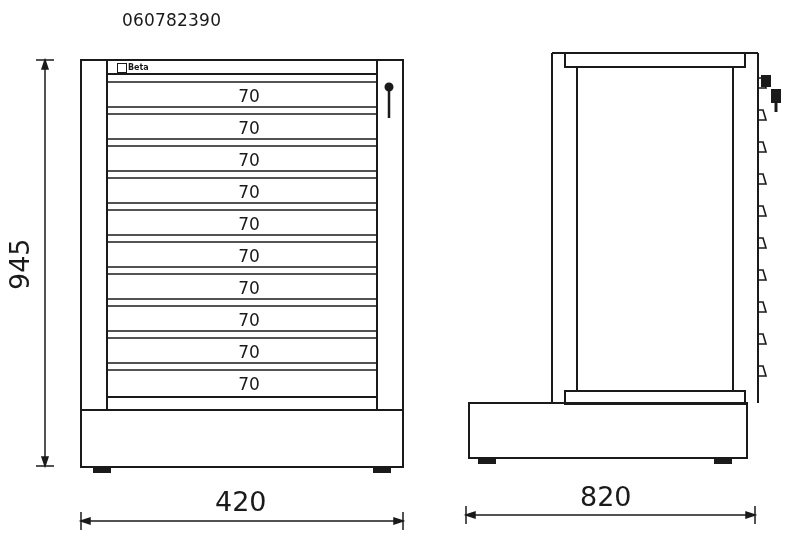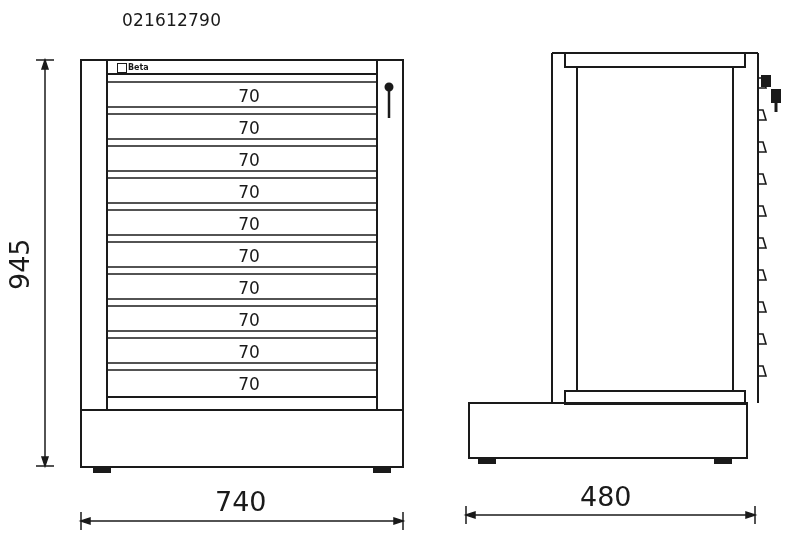--- a/index.html
+++ b/index.html
@@ -12,21 +12,21 @@
   .dim-h-side { left: 580px; top: 481px; }
   .dim-v { left: 4px; top: 236px; transform: rotate(-90deg); transform-origin: 0 0; top: 290px; }
   .drawer-label { position: absolute; left: 0; width: 100%; text-align: center;
                   font-size: 17px; line-height: 17px; }
   .brand { position: absolute; left: 117px; top: 63px; font-size: 8px; font-weight: bold; line-height: 9px; }
   svg { position: absolute; left: 0; top: 0; }
 </style>
 </head>
 <body>
 
-<div class="abs code">021612790</div>
+<div class="abs code">060782390</div>
 
 <svg width="800" height="546" viewBox="0 0 800 546">
   <g fill="none" stroke="#1a1a1a" stroke-width="2">
 
     <g>
 
       <rect x="81" y="60" width="322" height="350"></rect>
 
       <line x1="107" y1="60" x2="107" y2="410"></line>
 
@@ -136,14 +136,14 @@
   <div class="drawer-label" style="top:184px;">70</div>
   <div class="drawer-label" style="top:216px;">70</div>
   <div class="drawer-label" style="top:248px;">70</div>
   <div class="drawer-label" style="top:280px;">70</div>
   <div class="drawer-label" style="top:312px;">70</div>
   <div class="drawer-label" style="top:344px;">70</div>
   <div class="drawer-label" style="top:376px;">70</div>
 </div>
 
 <div class="abs dim dim-v">945</div>
-<div class="abs dim dim-h-front">740</div>
-<div class="abs dim dim-h-side">480</div>
+<div class="abs dim dim-h-front">420</div>
+<div class="abs dim dim-h-side">820</div>
 
 </body></html>

